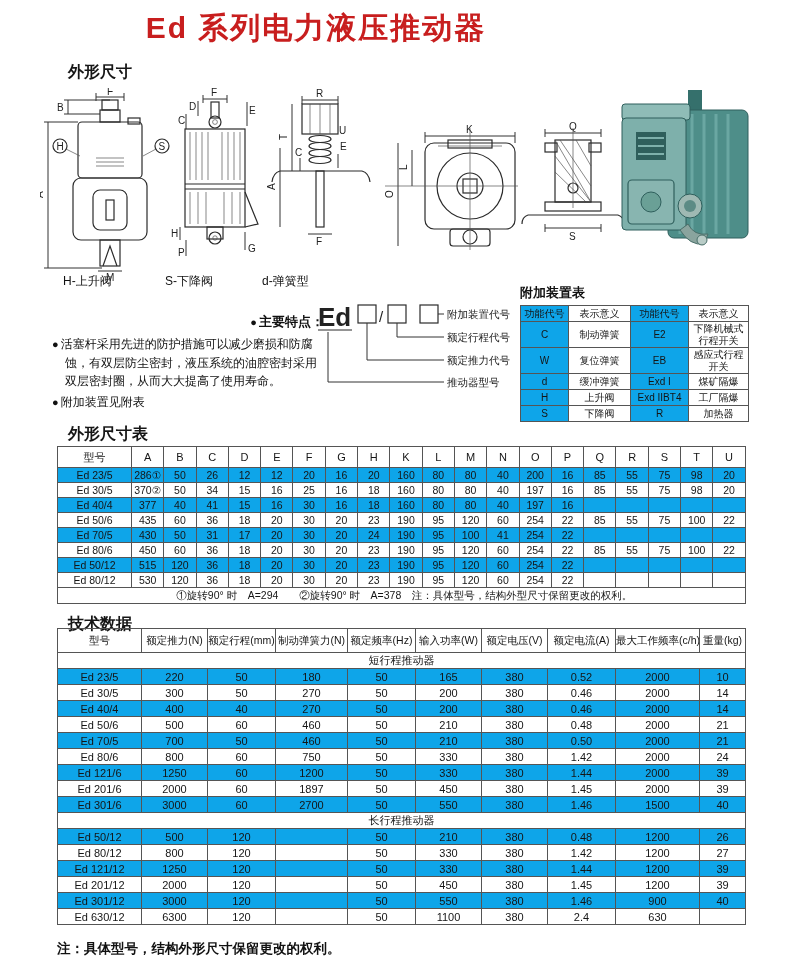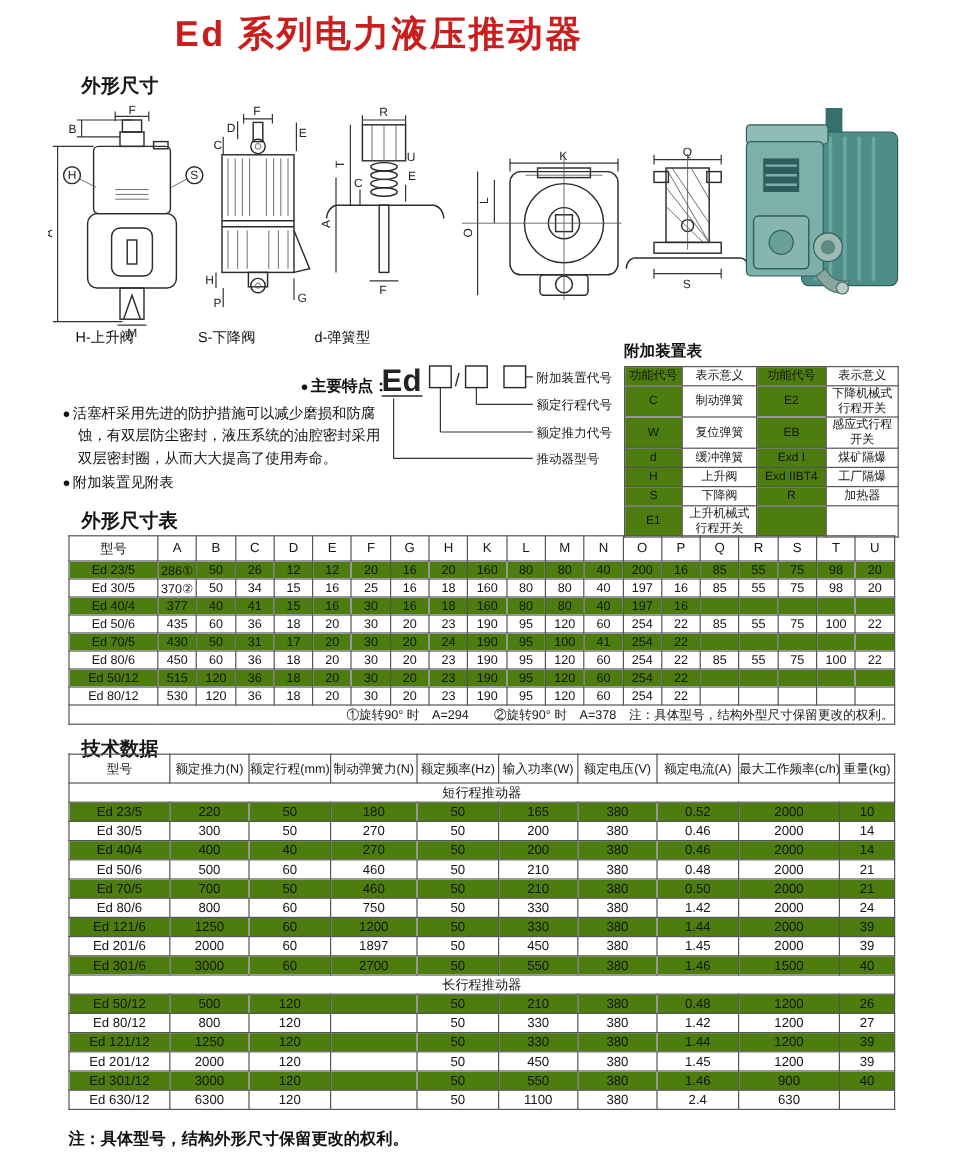--- a/index.html
+++ b/index.html
@@ -28,27 +28,27 @@
   
   .model { top:292px; left:316px; width:214px; }
   .model .mh { text-align:center; font-size:17px; font-weight:bold; width:150px; margin-left:28px; letter-spacing:3px; }
 
   
   .attach { top:284px; left:520px; width:228px; }
   .attach .ah { font-size:13px; font-weight:bold; margin-bottom:3px; }
   table { border-collapse:collapse; table-layout:fixed; width:100%; }
   td, th { border:1px solid #555; text-align:center; font-weight:normal; color:#151515; overflow:hidden; }
   .attach td, .attach th { font-size:10px; padding:1px 1px; line-height:1.15; white-space:normal; height:16px; }
-  .gray { background:#4d7c0f;margin-left:31px; }
+  .gray { background:#0ea5e9;margin-left:31px; }
 
   
   .dimtbl { top:446px; left:57px; width:688px; }
   .dimtbl th { font-size:11px; height:21px; white-space:nowrap; }
   .dimtbl td { font-size:10.5px; height:15px; white-space:nowrap; }
-  .dimtbl .foot { text-align:right; padding-left:6px; font-size:10.5px; height:16px; }
+  .dimtbl .foot { text-align:center; padding-left:6px; font-size:10.5px; height:16px; }
 
   
   .techtbl { top:628px; left:57px; width:688px; }
   .techtbl th { font-size:10.5px; height:24px; white-space:nowrap; }
   .techtbl td { font-size:11px; height:16px; white-space:nowrap; }
   .techtbl .sub td { font-size:11px; height:15px; }
 
   .bottom-note { top:940px; left:57px; font-size:13.5px; font-weight:bold; color:#111;text-align:center; }
 </style>
 </head>
@@ -310,26 +310,20 @@
           <td>上升阀</td>
           <td class="gray">Exd IIBT4</td>
           <td>工厂隔爆</td>
         </tr>
         <tr>
           <td class="gray">S</td>
           <td>下降阀</td>
           <td class="gray">R</td>
           <td>加热器</td>
         </tr>
-        <tr>
-          <td class="gray">E1</td>
-          <td>上升机械式行程开关</td>
-          <td class="gray"></td>
-          <td></td>
-        </tr>
       </tbody>
   </table>
 </div>
 
 <div class="abs sec-head h-dim">外形尺寸表</div>
 <div class="abs dimtbl">
   <table>
     <colgroup id="dim-cols">
         <col style="width: 74px;">
         <col style="width: 32.3px;">

